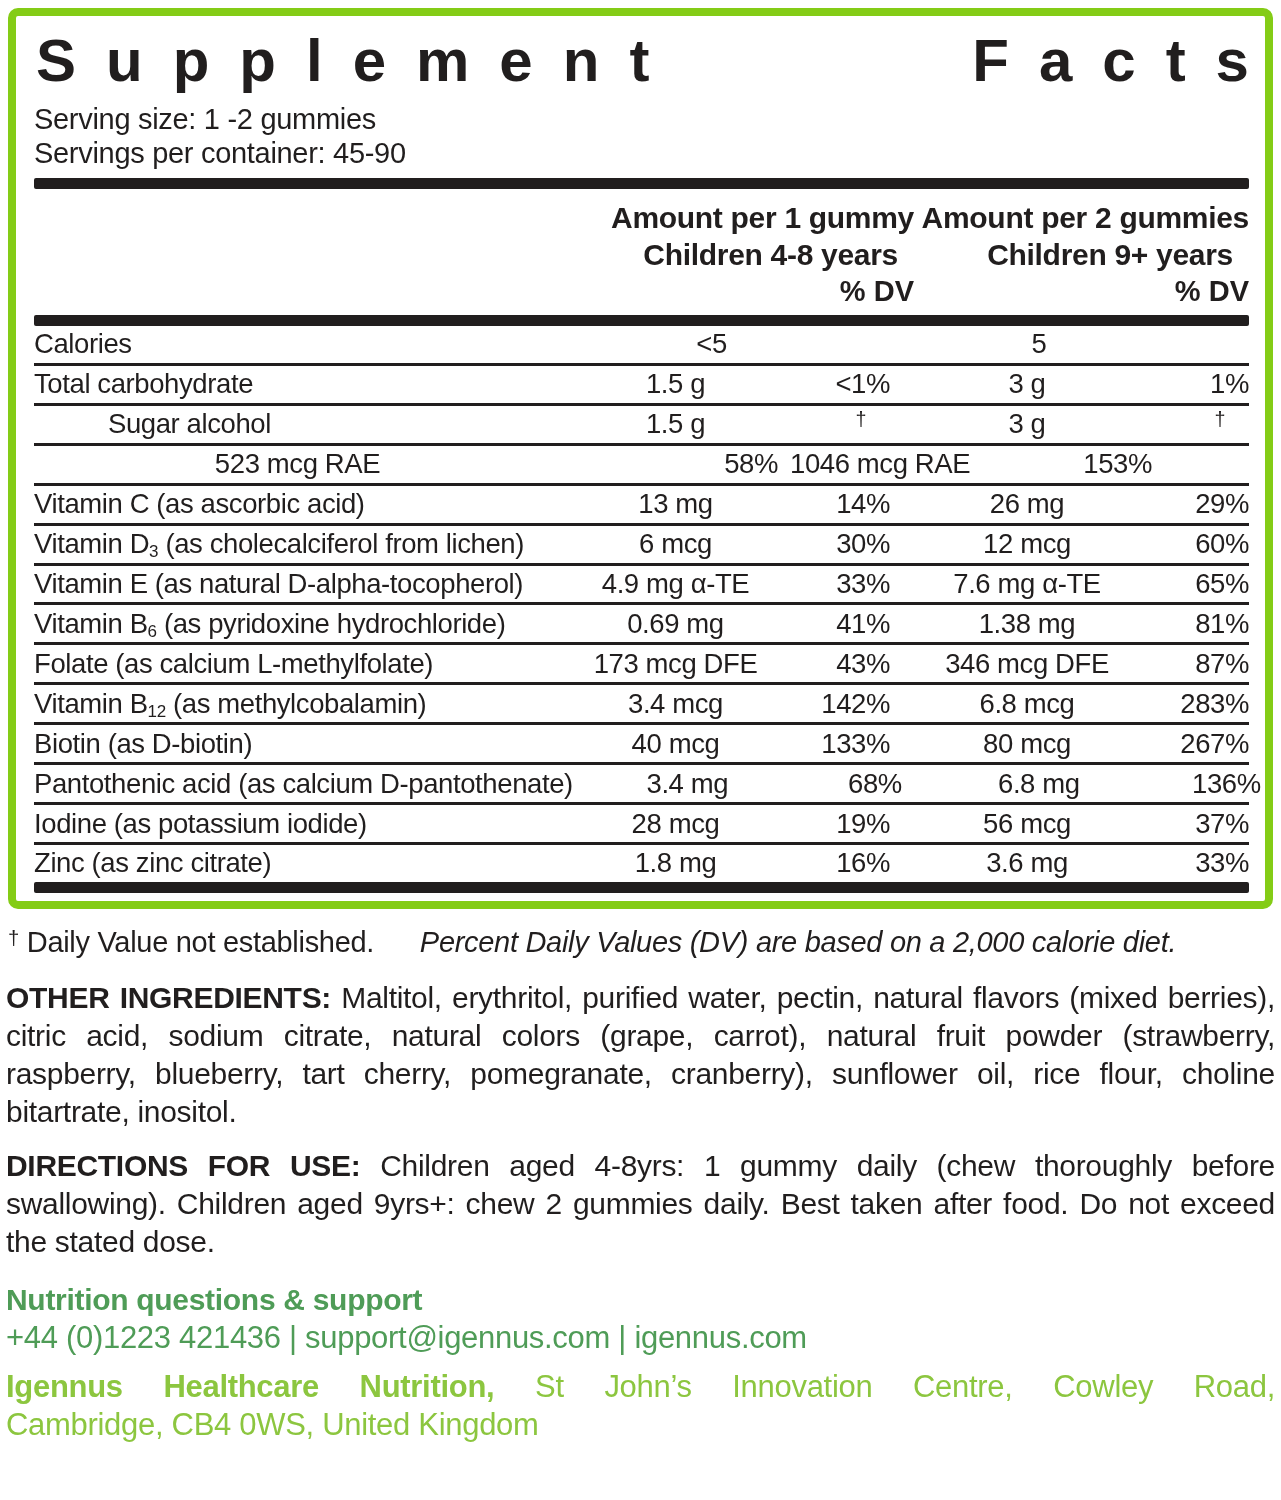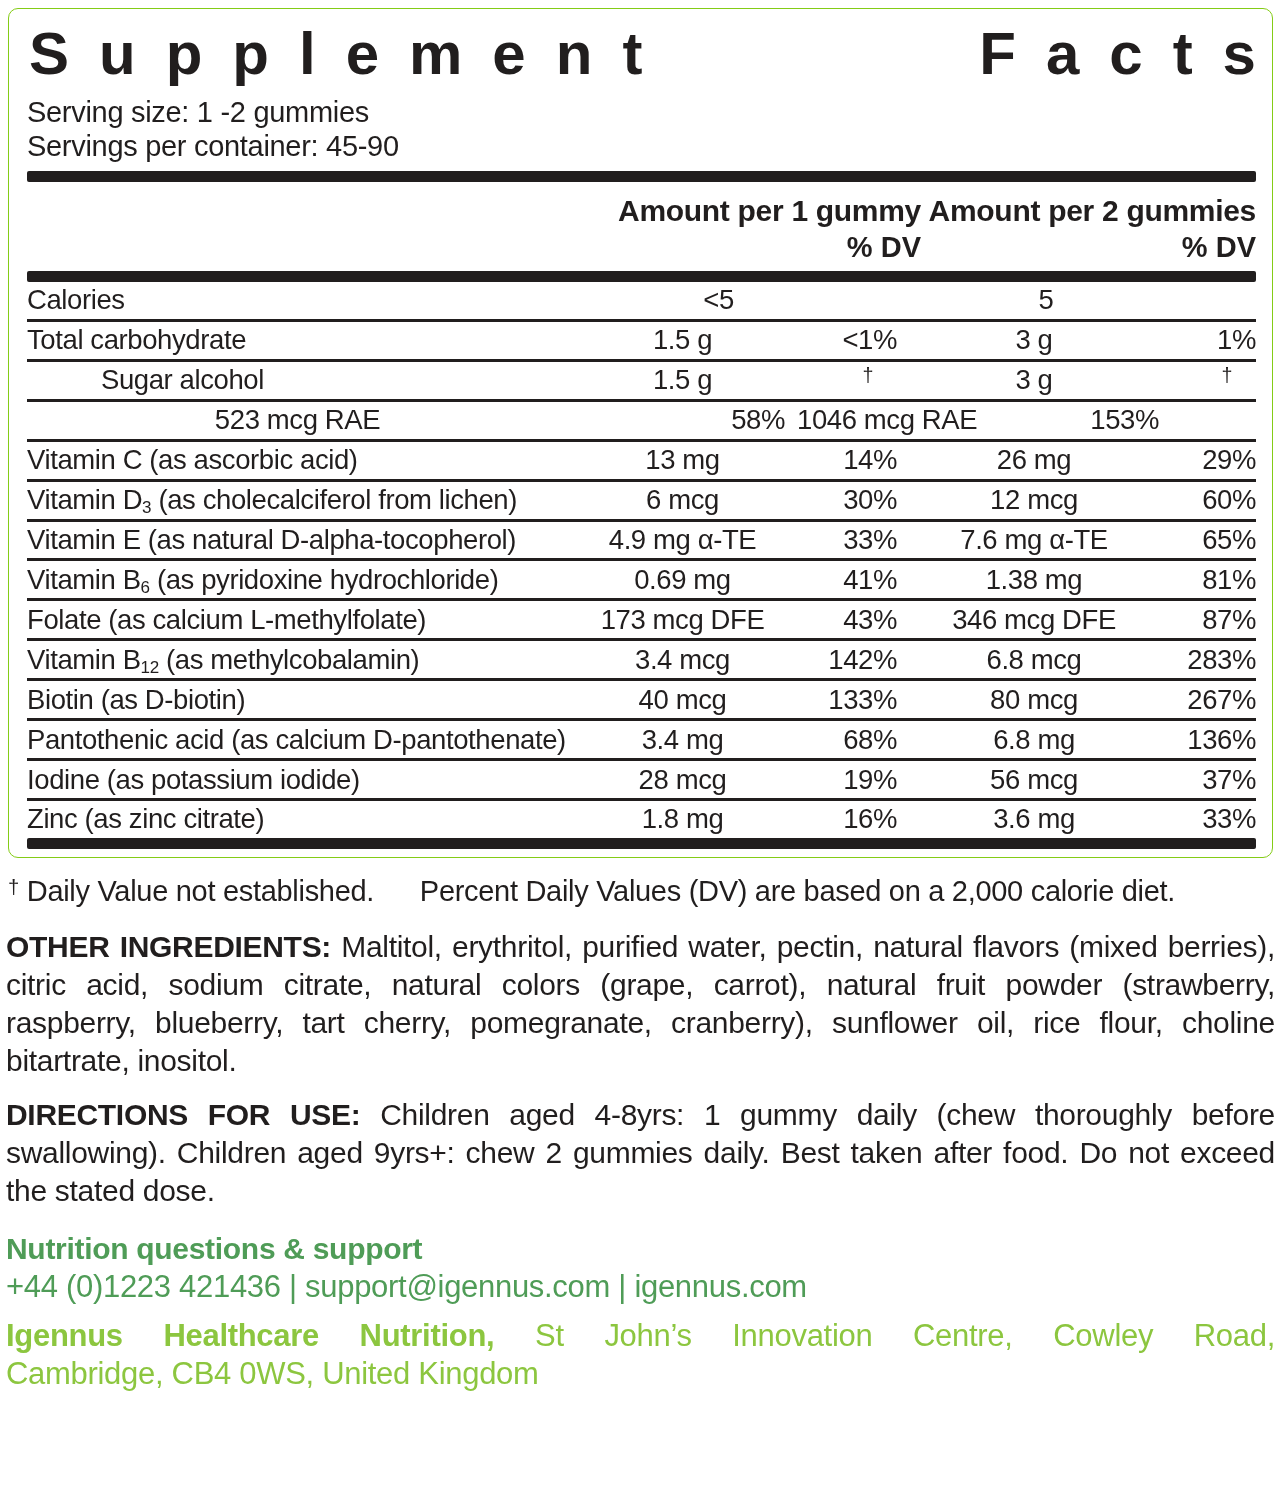--- a/index.html
+++ b/index.html
@@ -9,21 +9,21 @@
     overflow: hidden;
     font-family: "Liberation Sans", sans-serif;
     color: #211e1e;
     -webkit-font-smoothing: antialiased;
   }
 
   
   .facts-box {
     margin: 8px 8px 0 8px;
     width: 1265px;
-    border: 1px solid #84cc16;
+    border: 8px solid #84cc16;
     border-radius: 10px;
     padding: 6px 16px 8px 18px;
   }
 
   .title-row {
     display: flex;
     justify-content: space-between;
     align-items: baseline;
     font-weight: 700;
     font-size: 60px;
@@ -71,21 +71,21 @@
   .dagger { font-size: 0.72em; position: relative; top: -0.35em; margin-right: 24px; display: inline-block; }
 
   
   .footnote {
     margin: 16px 4px 0 8px;
     font-size: 29px;
     line-height: 35px;
     letter-spacing: -0.3px;
   }
   .fn-dagger { font-size: 0.7em; position: relative; top: -0.35em; }
-  .fn2 { margin-left: 38px; }
+  .fn2 { margin-left: 38px; font-style: italic; }
 
   
   .para {
     margin: 16px 6px 0 6px;
     font-size: 30px;
     line-height: 38px;
     letter-spacing: -0.3px;
     text-align: justify;
   }
   .para b { font-weight: 700; }
@@ -129,20 +129,24 @@
   <div class="serving-line">Servings per container: 45-90</div>
 
   <div class="bar bar-top"></div>
 
   <div class="thead">
     <div class="h-grid">
       <div class="h-line hg1">Amount per 1 gummy</div>
       <div class="h-line hg2">Amount per 2 gummies</div>
     </div>
     <div class="h-grid">
+      <div class="h-line h-sub hg1">Children 4-8 years</div>
+      <div class="h-line h-sub hg2">Children 9+ years</div>
+    </div>
+    <div class="h-grid">
       <div class="h-dv hg1">% DV</div>
       <div class="h-dv hg2">% DV</div>
     </div>
   </div>
 
   <div class="bar"></div>
 
   <div class="rows">
   <div class="row">
     <div class="c-name"><span class="pre">Calories</span></div>

